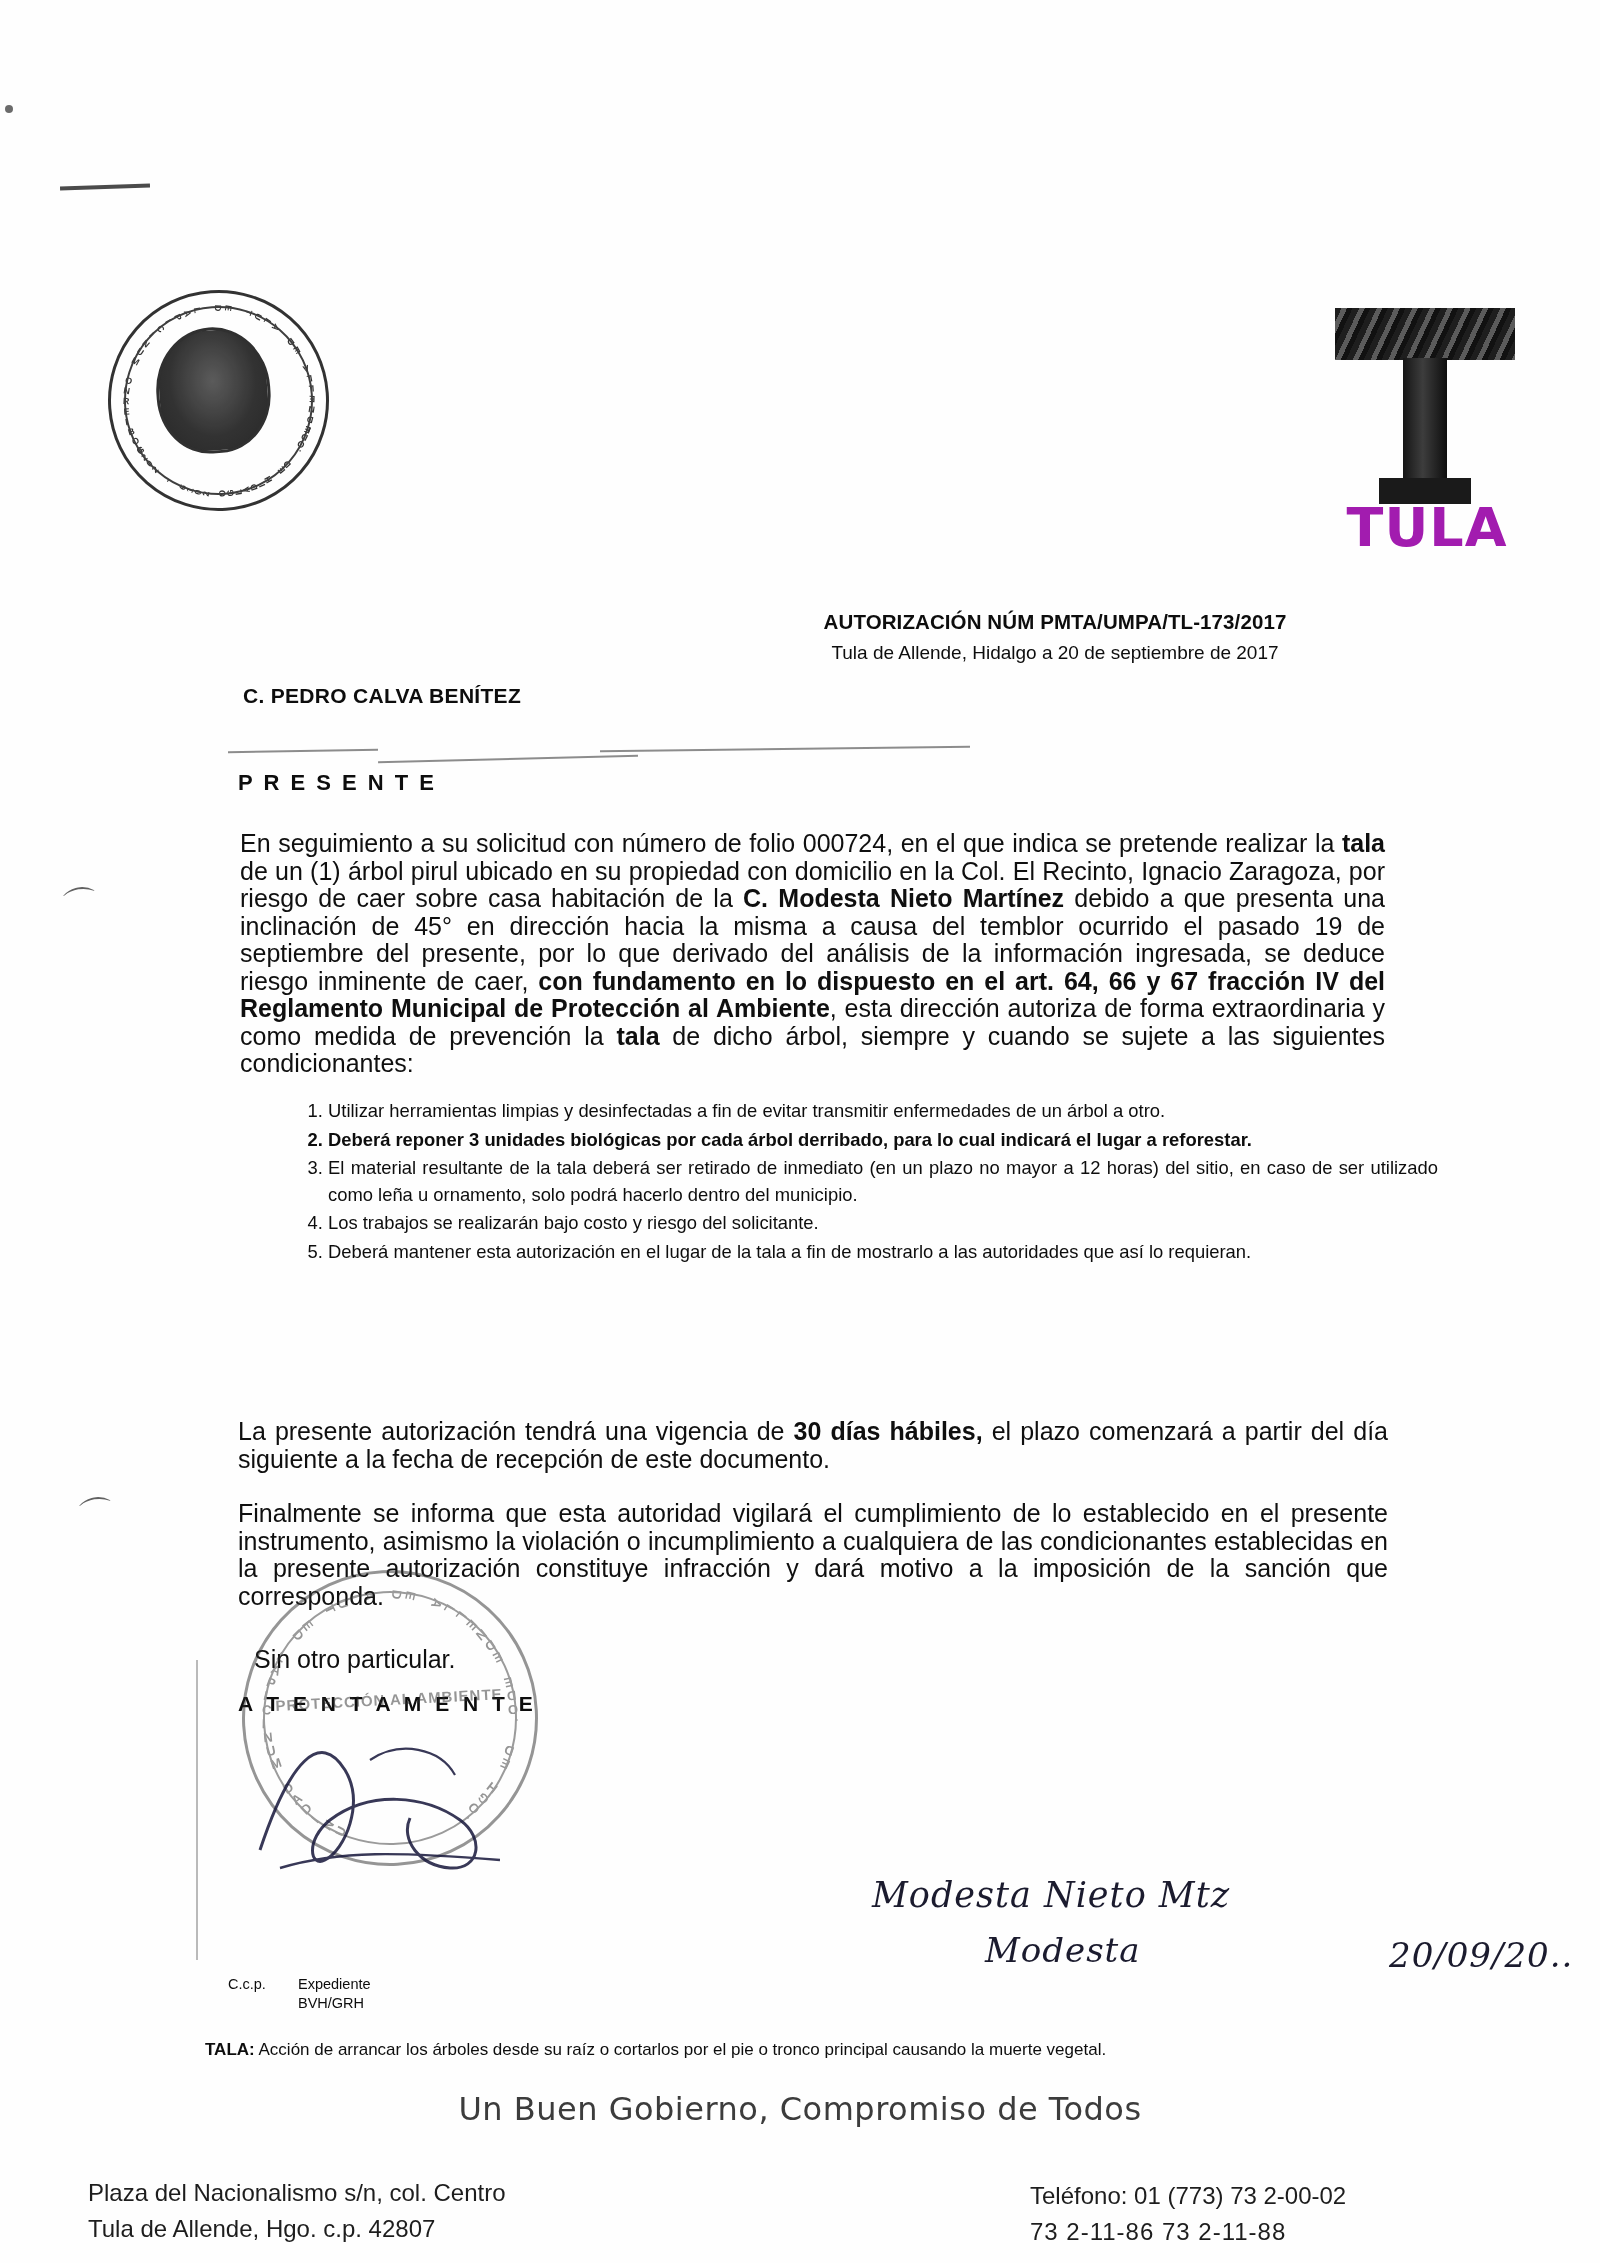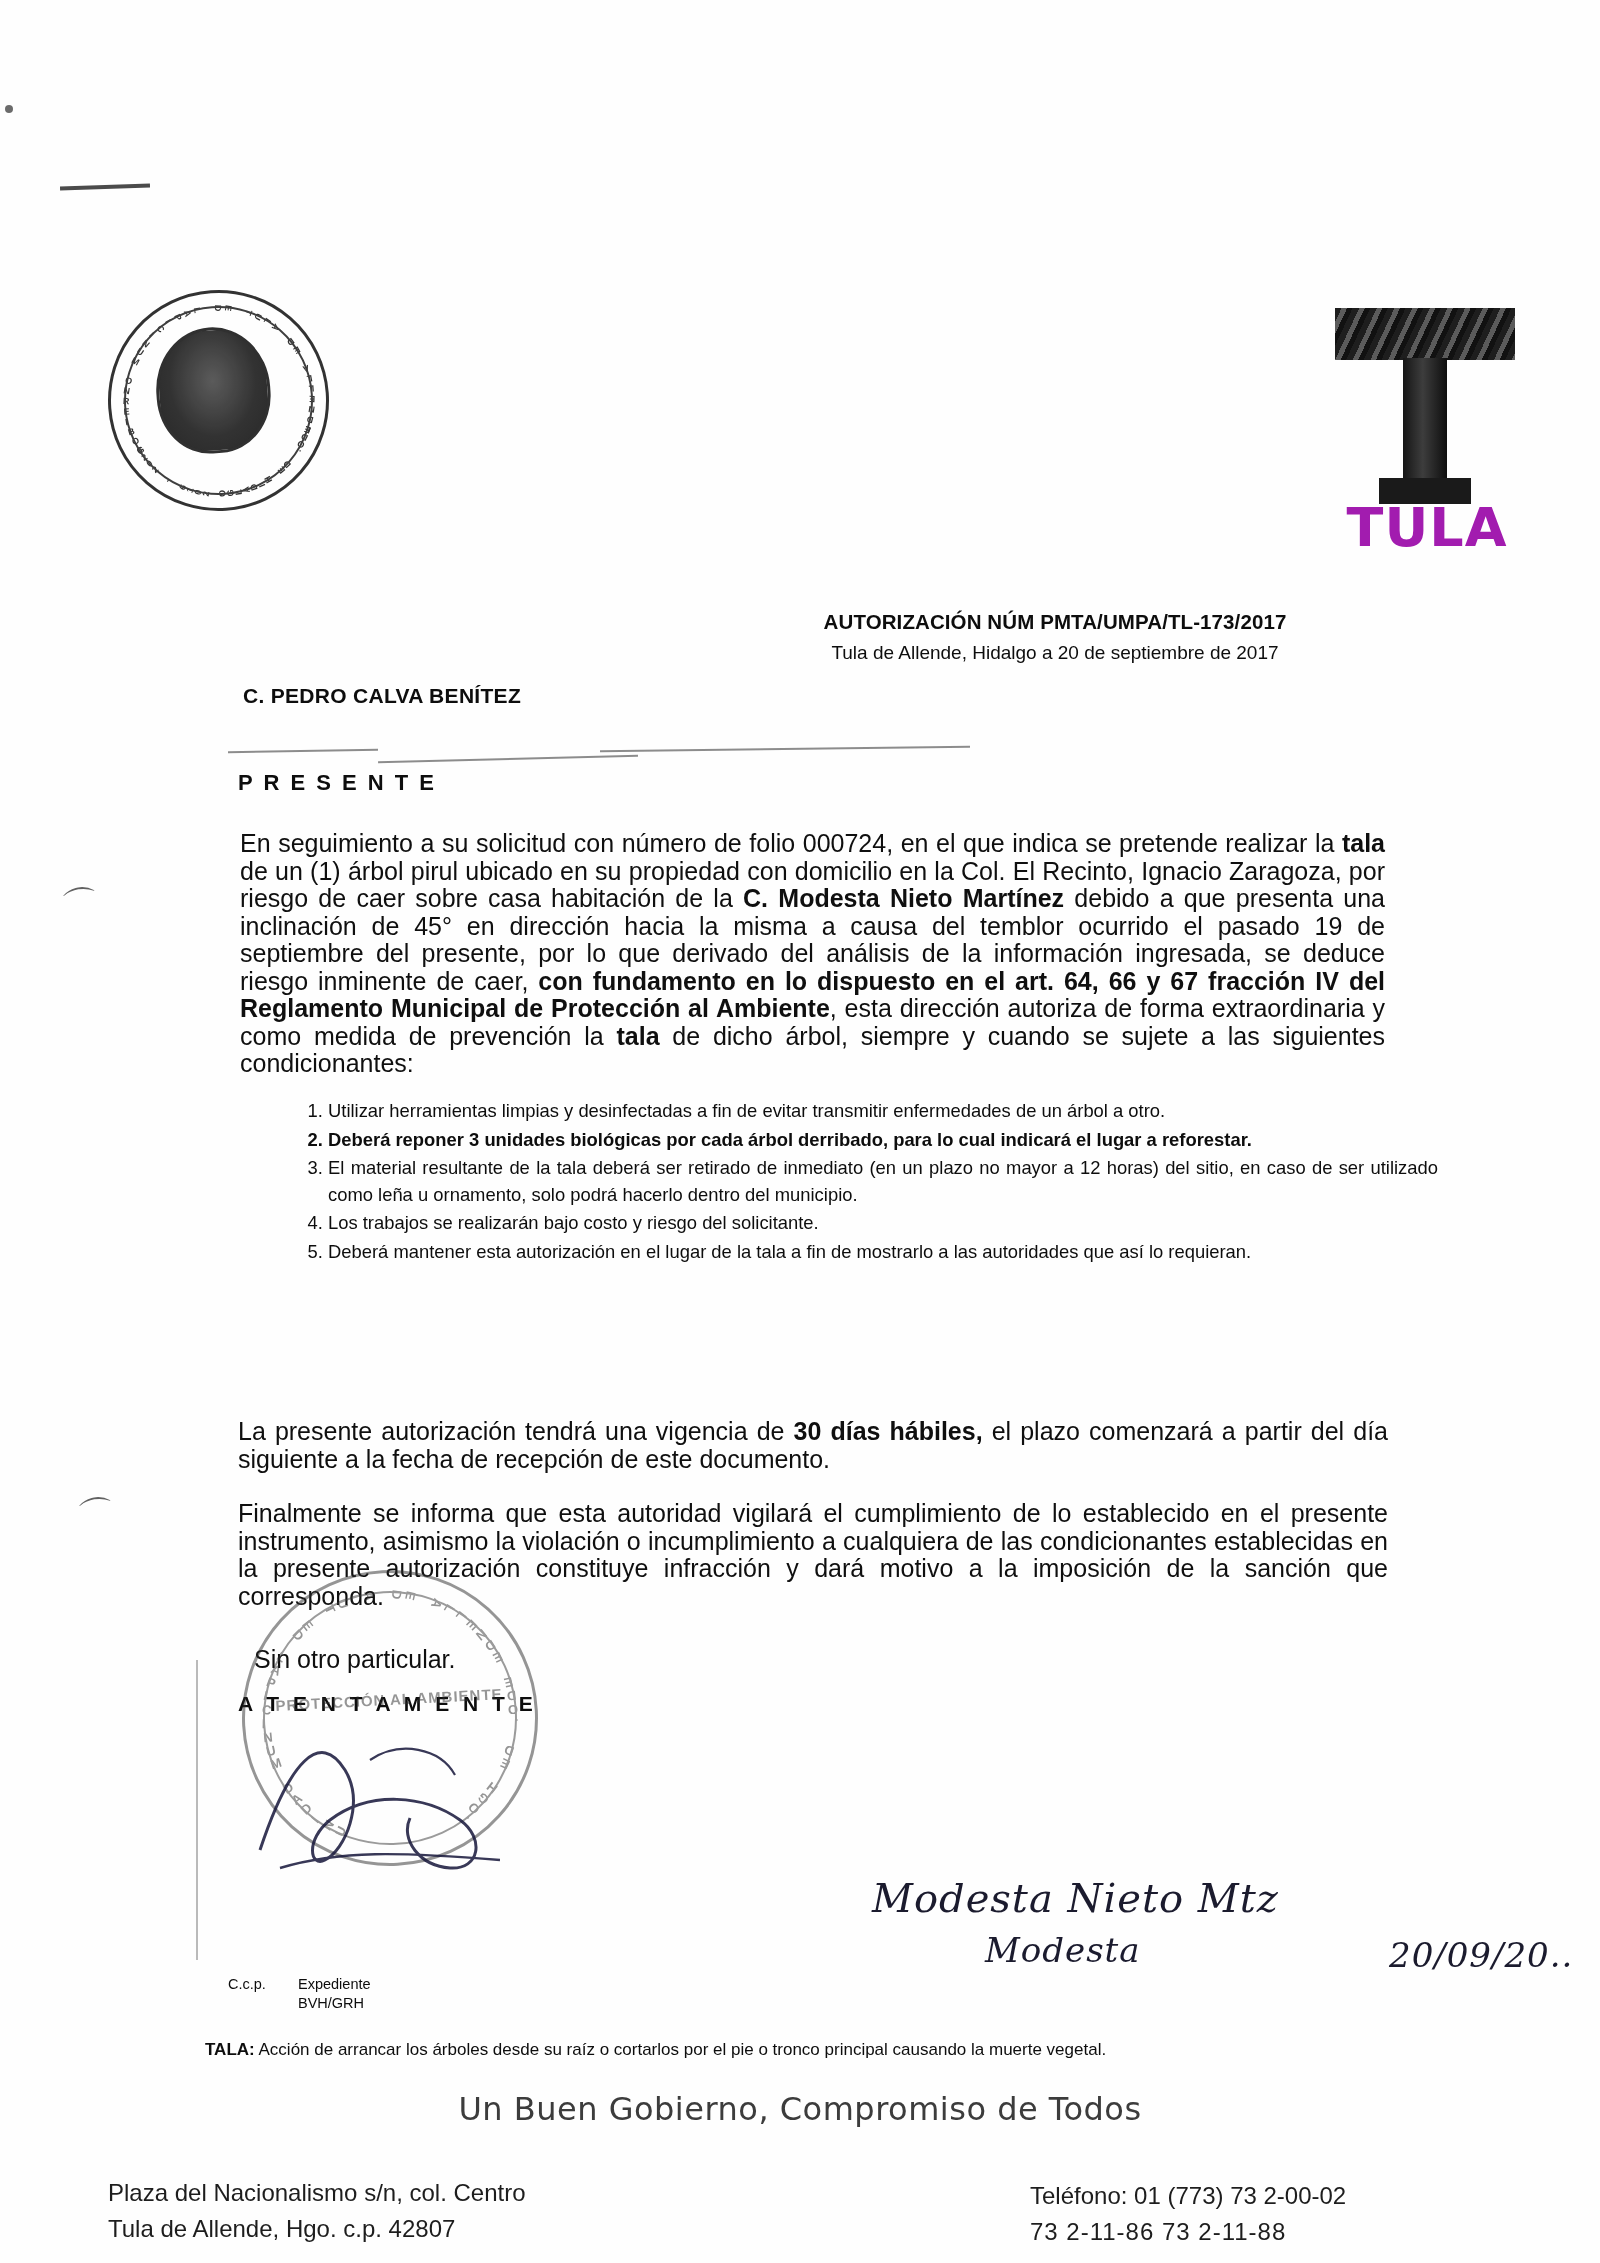--- a/index.html
+++ b/index.html
@@ -273,21 +273,21 @@
   }
   .ccp .lbl { display: inline-block; width: 70px; }
 
   .handwriting {
     position: absolute;
     font-family: "DejaVu Serif", serif;
     font-style: italic;
     color: #1b1b2e;
     letter-spacing: 1px;
   }
-  .hw1 { left: 872px; top: 1875px; font-size: 40px; }
+  .hw1 { left: 872px; top: 1875px; font-size: 35px; }
   .hw2 { left: 985px; top: 1930px; font-size: 34px; }
   .hw3 { left: 1355px; top: 1935px; font-size: 34px; margin-left: 34px; }
 
   .tala-note {
     position: absolute;
     left: 205px; top: 2040px;
     width: 1290px;
     font-size: 17px;
   }
   .tala-note .b { font-weight: bold; }
@@ -302,21 +302,20 @@
     color: #3c3c3c;
     letter-spacing: .5px;
   }
 
   .footer-left {
     position: absolute;
     left: 88px; top: 2175px;
     font-size: 24px;
     line-height: 36px;
     color: #1d1d1d;
-    margin-left: 20px;
   }
   .footer-right {
     position: absolute;
     left: 1030px; top: 2178px;
     font-size: 24px;
     line-height: 36px;
     color: #1d1d1d;
   }
   .footer-right .row2 { letter-spacing: 1px; }
 </style>

